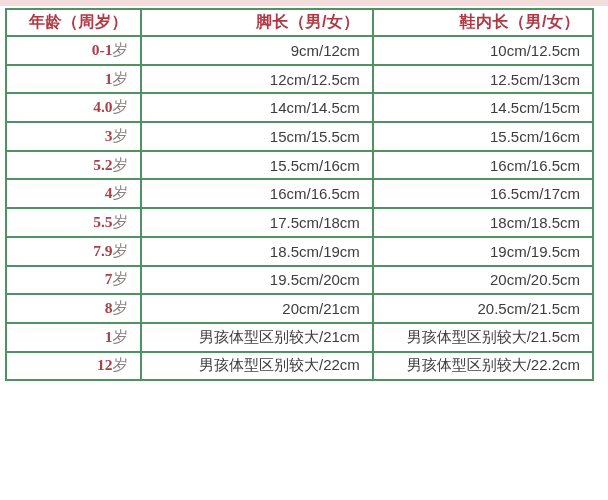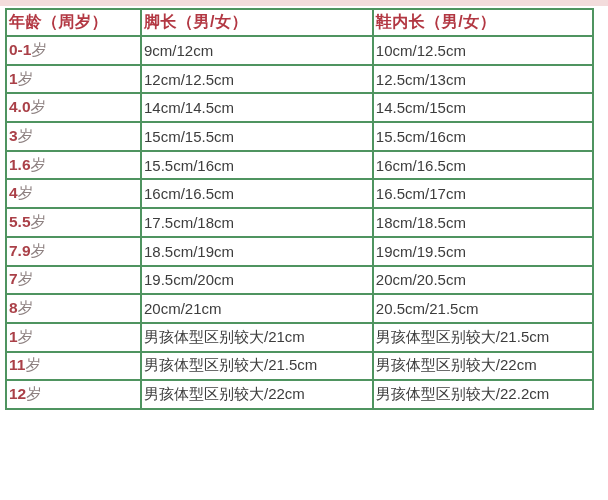--- a/index.html
+++ b/index.html
@@ -36,23 +36,23 @@
     top: 8px;
     left: 5px;
     width: 589px;
     border-collapse: collapse;
     table-layout: fixed;
     background: #ffffff;
   }
   table.size-table th,
   table.size-table td {
     border: 2px solid var(--border-green);
-    text-align: left;
+    text-align: right;
     vertical-align: middle;
-    padding: 0 2px;
+    padding: 0 12px;
     white-space: nowrap;
     overflow: hidden;
   }
   table.size-table col:nth-child(1) { width: 23%; }
   table.size-table col:nth-child(2) { width: 39.5%; }
   table.size-table col:nth-child(3) { width: 37.5%; }
   thead tr { height: 27px; }
   tbody tr { height: 28.7px; }
   th {
     color: var(--header-red);
@@ -61,21 +61,21 @@
     letter-spacing: 0.5px;
   }
   td.val-cell {
     color: var(--cell-text);
     font-size: 15px;
   }
   td.age-cell {
     font-size: 15.5px;
     font-weight: bold;
   }
-  .age-num { color: var(--age-red); }
+  .age-num { color: var(--age-red); font-family: Liberation Serif, serif; }
   .age-suffix { color: var(--age-gray); font-weight: normal; }
 </style>
 </head>
 <body>
 
 <div class="top-strip"></div>
 
 <table class="size-table">
   <colgroup>
     <col>
@@ -104,21 +104,21 @@
         <td class="age-cell"><span class="age-num">4.0</span><span class="age-suffix">岁</span></td>
         <td class="val-cell">14cm/14.5cm</td>
         <td class="val-cell">14.5cm/15cm</td>
       </tr>
       <tr>
         <td class="age-cell"><span class="age-num">3</span><span class="age-suffix">岁</span></td>
         <td class="val-cell">15cm/15.5cm</td>
         <td class="val-cell">15.5cm/16cm</td>
       </tr>
       <tr>
-        <td class="age-cell"><span class="age-num">1.6</span><span class="age-suffix">岁</span></td>
+        <td class="age-cell"><span class="age-num">5.2</span><span class="age-suffix">岁</span></td>
         <td class="val-cell">15.5cm/16cm</td>
         <td class="val-cell">16cm/16.5cm</td>
       </tr>
       <tr>
         <td class="age-cell"><span class="age-num">4</span><span class="age-suffix">岁</span></td>
         <td class="val-cell">16cm/16.5cm</td>
         <td class="val-cell">16.5cm/17cm</td>
       </tr>
       <tr>
         <td class="age-cell"><span class="age-num">5.5</span><span class="age-suffix">岁</span></td>
@@ -139,23 +139,18 @@
         <td class="age-cell"><span class="age-num">8</span><span class="age-suffix">岁</span></td>
         <td class="val-cell">20cm/21cm</td>
         <td class="val-cell">20.5cm/21.5cm</td>
       </tr>
       <tr>
         <td class="age-cell"><span class="age-num">1</span><span class="age-suffix">岁</span></td>
         <td class="val-cell">男孩体型区别较大/21cm</td>
         <td class="val-cell">男孩体型区别较大/21.5cm</td>
       </tr>
       <tr>
-        <td class="age-cell"><span class="age-num">11</span><span class="age-suffix">岁</span></td>
-        <td class="val-cell">男孩体型区别较大/21.5cm</td>
-        <td class="val-cell">男孩体型区别较大/22cm</td>
-      </tr>
-      <tr>
         <td class="age-cell"><span class="age-num">12</span><span class="age-suffix">岁</span></td>
         <td class="val-cell">男孩体型区别较大/22cm</td>
         <td class="val-cell">男孩体型区别较大/22.2cm</td>
       </tr>
     </tbody>
 </table>
 
 </body></html>

